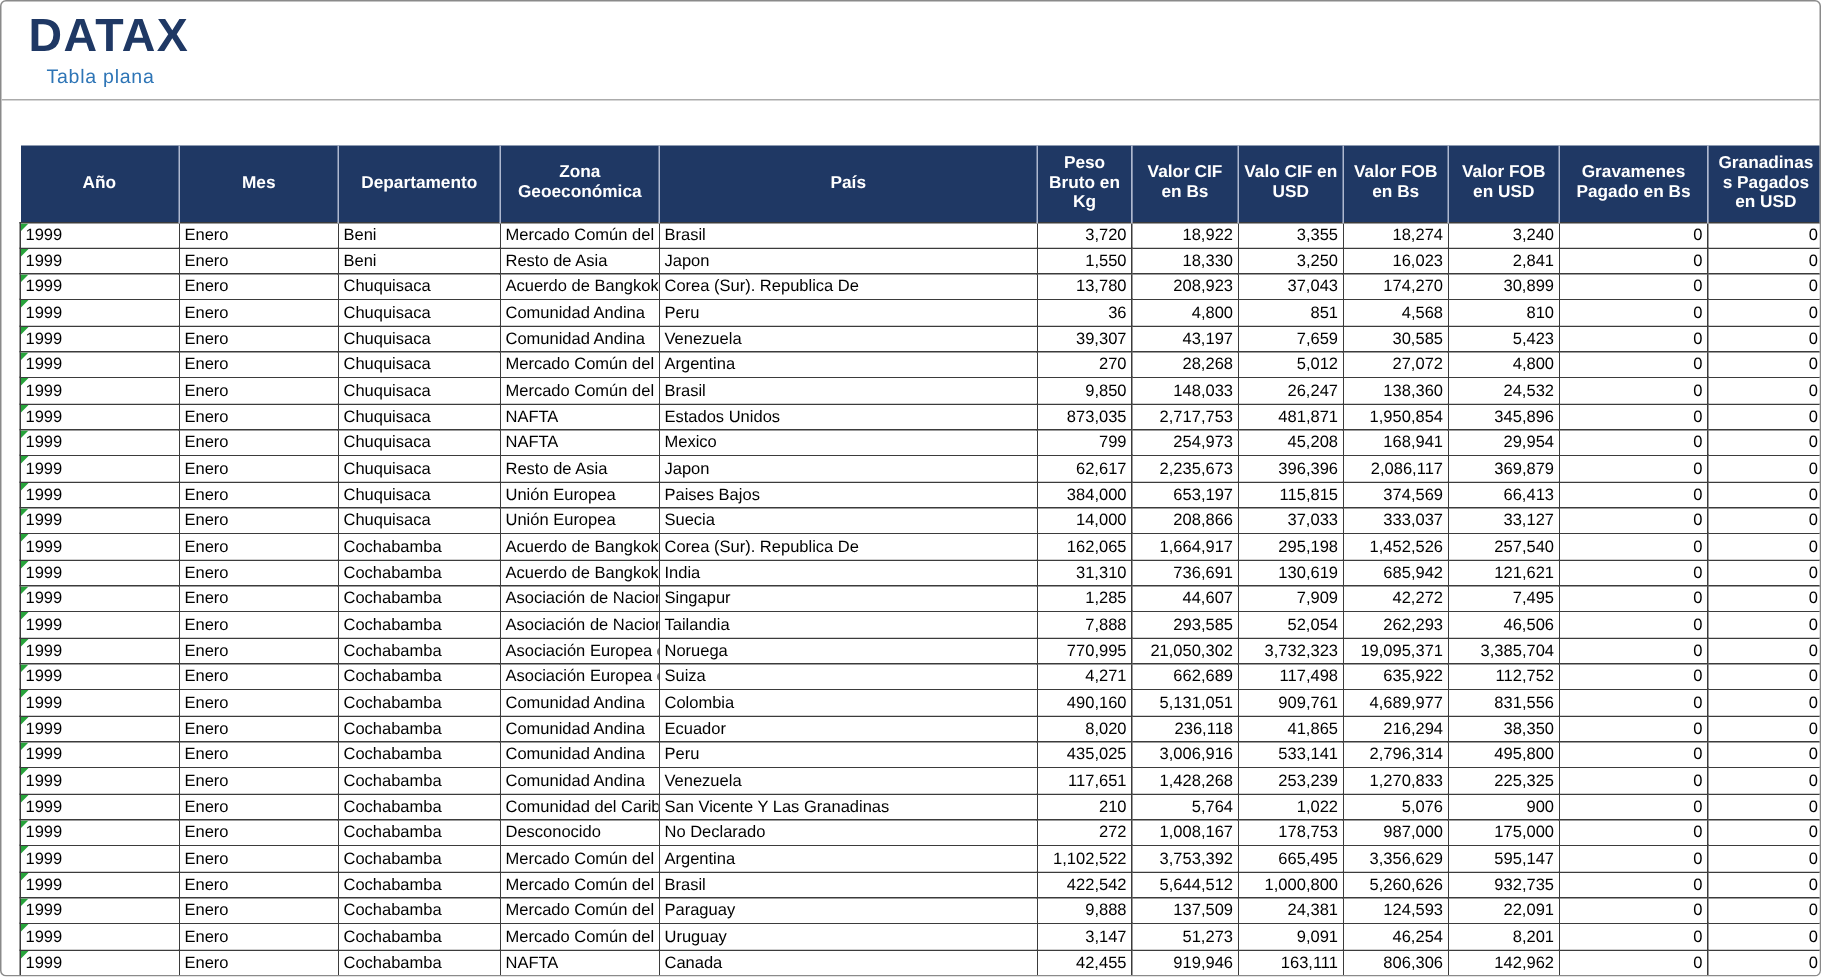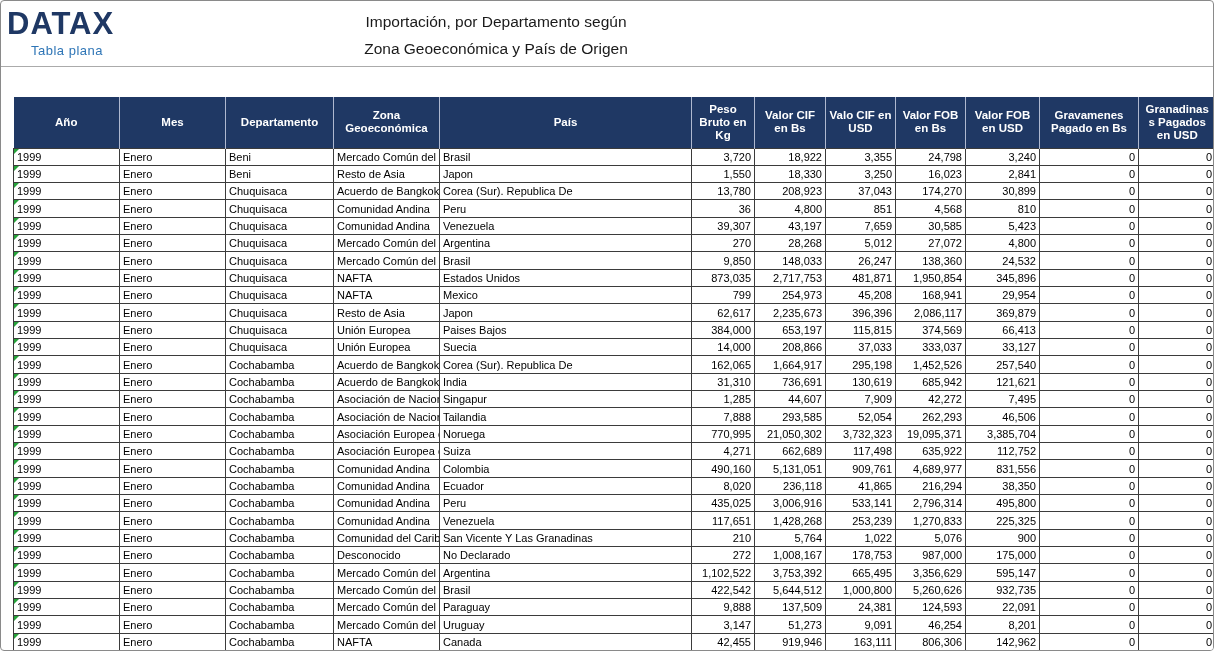--- a/index.html
+++ b/index.html
@@ -12,21 +12,21 @@
   *{margin:0;padding:0;box-sizing:border-box;}
   html,body{background:#ffffff;}
   body{font-family:"Liberation Sans", sans-serif;}
   .canvas{
     width:1214px;height:651px;background:#fff;
     border:1px solid #8a8a8a;border-radius:4px;
     overflow:hidden;position:relative;
   }
   .topbar{height:66px;border-bottom:1px solid #ababab;position:relative;}
   .logo-main{
-    position:absolute;left:6px;top:5px;
+    position:absolute;left:18px;top:5px;
     font-size:31px;font-weight:700;color:var(--brand-navy);
     letter-spacing:1px;
   }
   .logo-sub{
     position:absolute;left:30px;top:42px;
     font-size:13px;color:var(--brand-blue);letter-spacing:0.5px;text-align:right;
   }
   .title-block{
     position:absolute;left:0;top:7px;width:990px;
     text-align:center;font-size:15.5px;color:#1a1a1a;line-height:27px;
@@ -55,24 +55,20 @@
     border-top:5px solid var(--tri);border-right:5px solid transparent;
   }
 </style>
 </head>
 <body>
 
 <div class="canvas">
   <div class="topbar">
     <div class="logo-main">DATAX</div>
     <div class="logo-sub">Tabla plana</div>
-    <div class="title-block">
-      <div>Importación, por Departamento según</div>
-      <div>Zona Geoeconómica y País de Origen</div>
-    </div>
   </div>
   <div class="gap"></div>
 
   <table>
     <colgroup>
       <col style="width:106px">
         <col style="width:106px">
         <col style="width:108px">
       <col style="width:106px">
         <col style="width:252px">
@@ -103,21 +99,21 @@
     <tbody id="table-body">
         <tr>
           <td><span class="tri"></span>1999</td>
           <td>Enero</td>
           <td>Beni</td>
           <td>Mercado Común del</td>
           <td>Brasil</td>
           <td class="num">3,720</td>
           <td class="num">18,922</td>
           <td class="num">3,355</td>
-          <td class="num">24,798</td>
+          <td class="num">18,274</td>
           <td class="num">3,240</td>
           <td class="num">0</td>
           <td class="num">0</td>
         </tr>
         <tr>
           <td><span class="tri"></span>1999</td>
           <td>Enero</td>
           <td>Beni</td>
           <td>Resto de Asia</td>
           <td>Japon</td>

